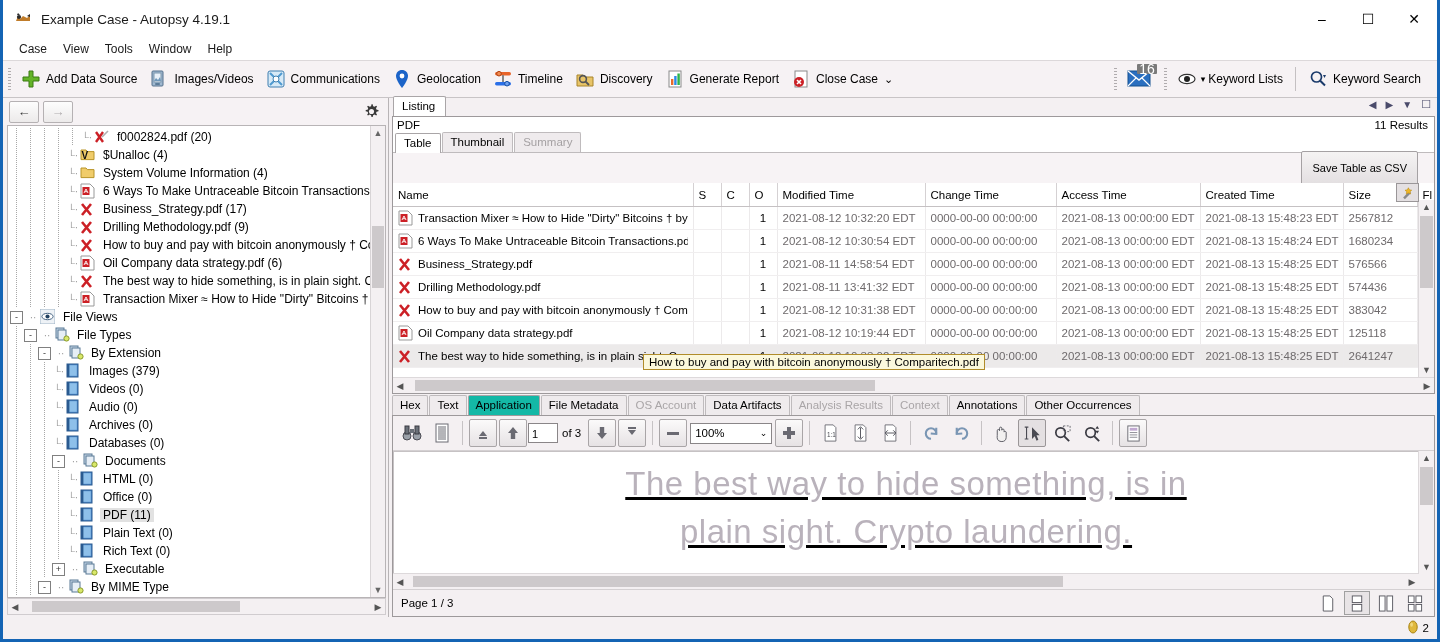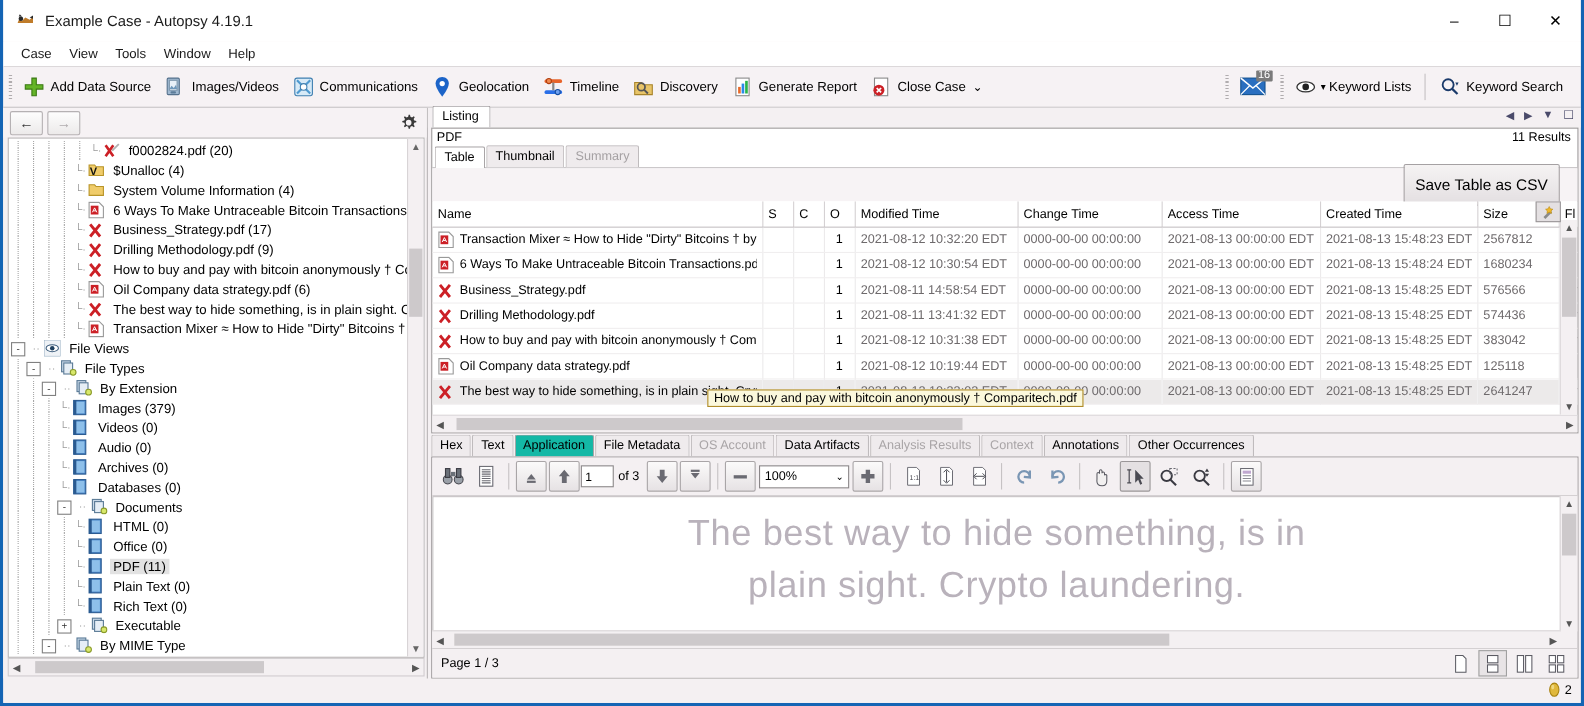--- a/index.html
+++ b/index.html
@@ -184,21 +184,21 @@
   .subtab {
     padding: 2px 8px; font-size: 11.5px; height: 15px; line-height: 15px;
     border: 1px solid #bfbbbd; border-bottom: none; background: #efebed; margin-right: 1px;
     border-radius: 2px 2px 0 0;
   }
   .subtab.active { background: #fff; border-color: #a9a5a7; position: relative; top: 1px; }
   .subtab.dim { color: #a5a1a3; }
   .csvrow { height: 30px; display: flex; align-items: center; justify-content: flex-end; padding-right: 16px; background:#f7f3f5;}
   .csvbtn {
     border: 1px solid #a5a1a3; background: linear-gradient(to bottom,#f5f3f3,#e3dfe1);
-    padding: 10px 10px; font-size: 14px; border-radius: 2px;
+    padding: 10px 10px; font-size: 11px; border-radius: 2px;
   }
   table.flist { border-collapse: collapse; width: 100%; table-layout: fixed; font-size: 11.5px;}
   table.flist th {
     background: #fff; border-right: 1px solid #d5d1d3; border-bottom: 1px solid #c5c1c3;
     text-align: left; font-weight: normal; padding: 3px 5px; height: 17px;
     white-space: nowrap; overflow: hidden;
   }
   table.flist td {
     border-right: 1px solid #eceaeb; border-bottom: 1px solid #f0eeef;
     padding: 2px 5px; height: 18px; white-space: nowrap; overflow: hidden;
@@ -246,21 +246,21 @@
   }
   .of3 { font-size: 11.5px; margin: 0 6px 0 4px; }
   .zoomsel {
     width: 82px; height: 21px; border: 1px solid #8a8688; background: #fff;
     display: flex; align-items: center; justify-content: space-between;
     font-size: 11.5px; padding: 0 4px; box-sizing: border-box; margin: 0 2px;
   }
   .pdfpage-wrap { flex: 1 1 auto; min-height: 0; position: relative; background: #f4f0f2; }
   .pdfpage {
     position: absolute; left: 0; right: 15px; top: 0; bottom: 15px;
-    background: #fff; border: 1px solid #c6c2c4; overflow: hidden;
+    background: #fff; border: 1px solid #c6c2c4; overflow: hidden; text-decoration: underline;
   }
   .pdftext {
     color: #b9b2bb; font-family: "Liberation Sans", sans-serif;
     font-size: 33px; text-align: center; line-height: 1.45;
     padding-top: 8px; letter-spacing: 0.5px; font-weight: 300;
   }
   .pdf-v { position: absolute; right: 0; top: 0; width: 15px; bottom: 15px; background:#f4f0f2; border-left:1px solid #ddd9db;}
   .pdf-v .arr { height:14px; text-align:center; font-size:9px; line-height:14px; color:#555;}
   .pdf-v .thumb { position:absolute; left:1px; width:13px; background:#cdc9cb;}
   .pdf-h { position: absolute; left:0; right: 15px; bottom: 0; height: 15px; display:flex; align-items:center; background:#f4f0f2; border-top:1px solid #ddd9db;}
@@ -282,21 +282,21 @@
   }
   
   .tooltip {
     position: absolute;
     background: #fbf8dc; border: 1px solid #b08c2a;
     font-size: 11.5px; padding: 1px 5px; white-space: nowrap;
     z-index: 50;
   }
   .badge {
     position: absolute; right: -4px; top: -5px;
-    background: #7a7a7a; color: #fff; font-size: 10px;
+    background: #7a7a7a; color: #fff; font-size: 14px;
     padding: 0px 2px; border-radius: 1px; line-height: 10px;
   }
 </style>
 </head>
 <body>
 
 <div class="app">
 
   <div class="titlebar">
     <span class="title-icon">

